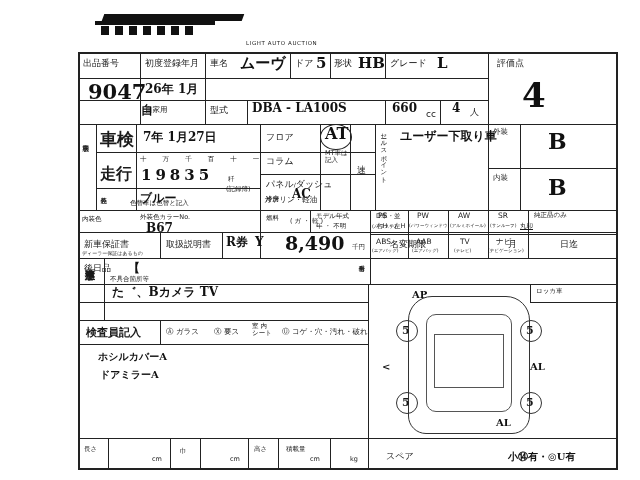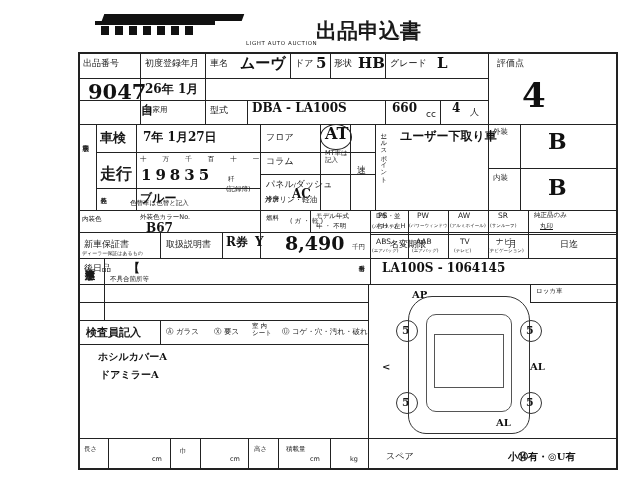--- a/index.html
+++ b/index.html
@@ -50,21 +50,20 @@
     <div class="bar" style="left:0px;top:7px;width:120px;height:4px;"></div>
     <div class="bar" style="left:6px;top:12px;width:8px;height:9px;"></div>
     <div class="bar" style="left:20px;top:12px;width:8px;height:9px;"></div>
     <div class="bar" style="left:34px;top:12px;width:8px;height:9px;"></div>
     <div class="bar" style="left:48px;top:12px;width:8px;height:9px;"></div>
     <div class="bar" style="left:62px;top:12px;width:8px;height:9px;"></div>
     <div class="bar" style="left:76px;top:12px;width:8px;height:9px;"></div>
     <div class="bar" style="left:90px;top:12px;width:8px;height:9px;"></div>
   </div>
   <div id="laasub">LIGHT AUTO AUCTION</div>
-  <div id="jp">出品申込書</div>
 
   <div class="ln h2" style="left:78px;top:52px;width:540px;"></div>
   <div class="ln h2" style="left:78px;top:468px;width:540px;"></div>
   <div class="ln v2" style="left:78px;top:52px;height:418px;"></div>
   <div class="ln v2" style="left:616px;top:52px;height:418px;"></div>
 
   <div class="ln h" style="left:78px;top:78px;width:410px;"></div>
   <div class="ln h" style="left:78px;top:100px;width:410px;"></div>
   <div class="ln h" style="left:78px;top:124px;width:540px;"></div>
 
@@ -113,21 +112,21 @@
   <div class="ln v" style="left:96px;top:124px;height:86px;"></div>
   <div class="t vert lbl6" style="left:82px;top:140px;">車両状態</div>
 
   <div class="ln v" style="left:136px;top:124px;height:86px;"></div>
   <div class="ln v" style="left:260px;top:124px;height:134px;"></div>
 
   <div class="ln h" style="left:96px;top:152px;width:164px;"></div>
   <div class="ln h" style="left:96px;top:188px;width:164px;"></div>
   <div class="ln h" style="left:78px;top:210px;width:182px;"></div>
 
-  <div class="t lbl" style="left:100px;top:131px;font-size:13px;font-weight:bold;">車検</div>
+  <div class="t lbl" style="left:100px;top:131px;font-size:17px;font-weight:bold;">車検</div>
   <div class="t hand sm" style="left:143px;top:131px;">7年 1月27日</div>
 
   <div class="t lbl" style="left:100px;top:166px;font-size:16px;font-weight:bold;">走行</div>
   <div class="t lbl6" style="left:140px;top:156px;letter-spacing:7px;">十 万 千 百 十 一</div>
   <div class="t hand mid" style="left:141px;top:168px;letter-spacing:4px;">19835</div>
   <div class="t lbl6" style="left:228px;top:176px;">粁</div>
   <div class="t lbl6" style="left:226px;top:186px;">(記録簿)</div>
 
   <div class="t vert lbl6" style="left:100px;top:192px;">外装色</div>
   <div class="t hand sm" style="left:140px;top:192px;">ブルー</div>
@@ -190,21 +189,21 @@
 
   <div class="t lbl7 ctr" style="left:378px;top:212px;">PS</div>
   <div class="t lbl6" style="left:372px;top:224px;font-size:5px;">(パワステ)</div>
   <div class="t lbl7 ctr" style="left:417px;top:212px;">PW</div>
   <div class="t lbl6" style="left:409px;top:224px;font-size:4.5px;">(パワーウィンドウ)</div>
   <div class="t lbl7 ctr" style="left:458px;top:212px;">AW</div>
   <div class="t lbl6" style="left:450px;top:224px;font-size:4.5px;">(アルミホイール)</div>
   <div class="t lbl7 ctr" style="left:498px;top:212px;">SR</div>
   <div class="t lbl6" style="left:490px;top:224px;font-size:4.5px;">(サンルーフ)</div>
   <div class="t lbl6" style="left:534px;top:212px;">純正品のみ</div>
-  <div class="t lbl6" style="left:540px;top:223px;text-decoration:underline;">丸印</div>
+  <div class="t lbl6" style="left:520px;top:223px;text-decoration:underline;">丸印</div>
 
   <div class="t lbl7 ctr" style="left:376px;top:238px;">ABS</div>
   <div class="t lbl6" style="left:372px;top:249px;font-size:4.5px;">(エアバッグ)</div>
   <div class="t lbl7 ctr" style="left:416px;top:238px;">AAB</div>
   <div class="t lbl6" style="left:412px;top:249px;font-size:4.5px;">(エアバッグ)</div>
   <div class="t lbl7 ctr" style="left:460px;top:238px;">TV</div>
   <div class="t lbl6" style="left:454px;top:249px;font-size:4.5px;">(テレビ)</div>
   <div class="t lbl7 ctr" style="left:496px;top:238px;">ナビ</div>
   <div class="t lbl6" style="left:488px;top:249px;font-size:4.5px;">(ナビゲーション)</div>
   <div class="ln v" style="left:528px;top:234px;height:24px;"></div>
@@ -222,29 +221,29 @@
 
   <div class="t lbl" style="left:390px;top:240px;">名変期限</div>
   <div class="t lbl" style="left:508px;top:240px;">月</div>
   <div class="t lbl" style="left:560px;top:240px;">日迄</div>
 
   <div class="ln h" style="left:78px;top:284px;width:538px;"></div>
   <div class="ln v" style="left:370px;top:258px;height:26px;"></div>
   <div class="t lbl" style="left:84px;top:264px;">後日品</div>
   <div class="t hand sm" style="left:128px;top:262px;">【</div>
   <div class="t vert lbl6" style="left:358px;top:260px;">車台番号</div>
-  <div class="t hand sm" style="left:382px;top:262px;">LA100S - 1064145</div>
 
   <div class="ln h" style="left:78px;top:302px;width:290px;"></div>
   <div class="ln h" style="left:78px;top:320px;width:290px;"></div>
   <div class="ln v" style="left:104px;top:258px;height:62px;"></div>
   <div class="ln v" style="left:368px;top:284px;height:182px;"></div>
 
   <div class="t vert lbl" style="left:84px;top:262px;font-size:10px;font-weight:bold;">注意事項</div>
   <div class="t lbl6" style="left:110px;top:276px;">不具合箇所等</div>
+  <div class="t hand sm" style="left:112px;top:286px;">た゛、Bカメラ  TV</div>
 
   <div class="ln h" style="left:530px;top:284px;width:86px;"></div>
   <div class="ln v" style="left:530px;top:284px;height:18px;"></div>
   <div class="ln h" style="left:530px;top:302px;width:86px;"></div>
   <div class="t lbl6" style="left:536px;top:288px;">ロッカ車</div>
 
   <div class="ln h" style="left:78px;top:344px;width:290px;"></div>
   <div class="ln v" style="left:160px;top:320px;height:24px;"></div>
   <div class="t lbl" style="left:86px;top:327px;font-size:11px;font-weight:bold;">検査員記入</div>
   <div class="t lbl7" style="left:166px;top:328px;">Ⓐ ガラス</div>

